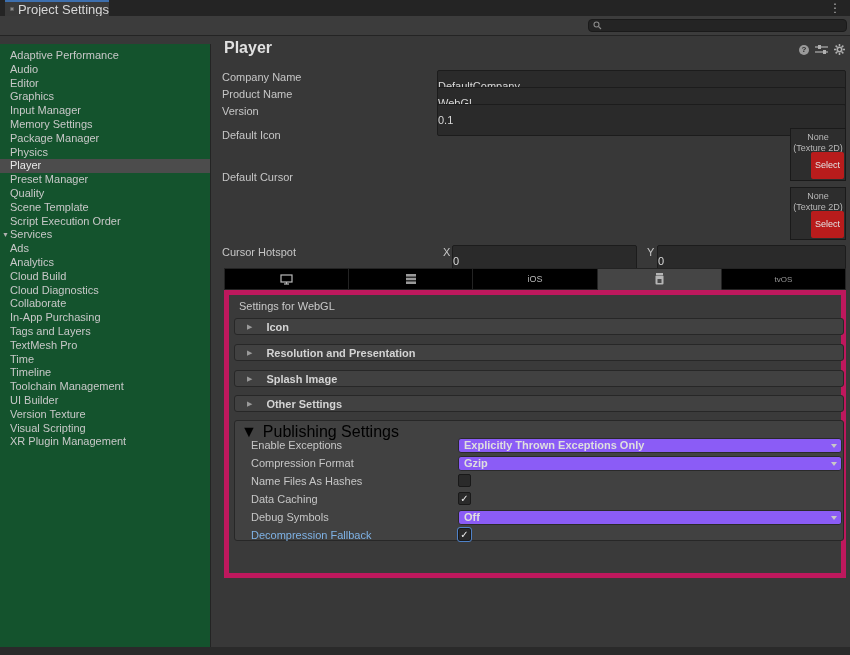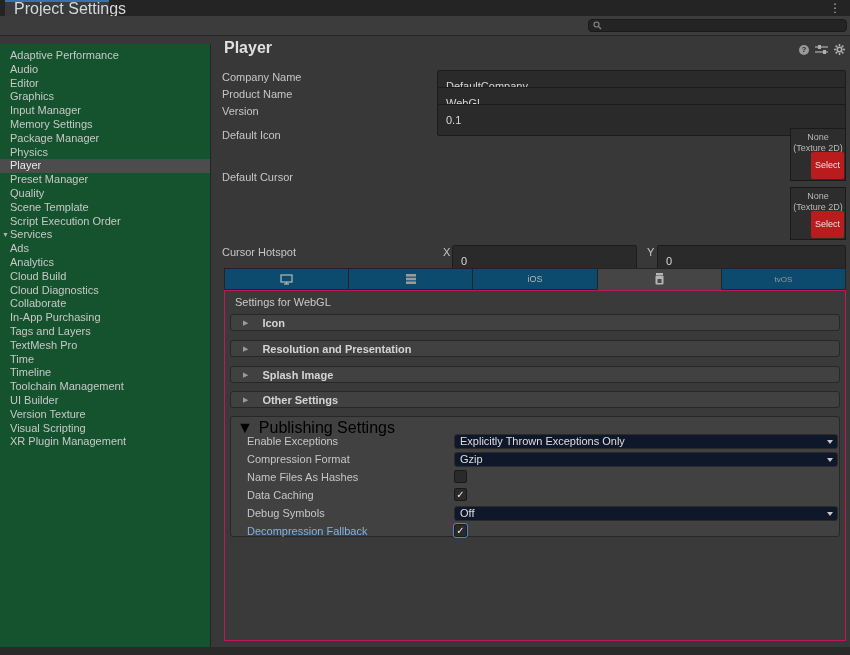--- a/index.html
+++ b/index.html
@@ -3,21 +3,21 @@
 <meta charset="utf-8">
 <style>
   html,body{margin:0;padding:0;background:#000;}
   *{box-sizing:border-box;font-family:"Liberation Sans", sans-serif;}
   .window{position:relative;width:850px;height:655px;background:#383838;overflow:hidden;}
 
   
   .titlebar{position:absolute;left:0;top:0;width:850px;height:16px;background:#242424;}
   .window-tab{position:absolute;left:5px;top:0;width:104px;height:16px;background:#3a3a3a;
     border-top:2px solid #3d6fae;display:flex;align-items:center;gap:4px;padding-left:5px;}
-  .window-tab .tab-label{font-size:16px;color:#d8d8d8;white-space:nowrap;}
+  .window-tab .tab-label{font-size:13px;color:#d8d8d8;white-space:nowrap;}
   .kebab{position:absolute;right:9px;top:1px;font-size:12px;color:#b5b5b5;line-height:14px;cursor:default;}
 
   
   .toolbar{position:absolute;left:0;top:16px;width:850px;height:20px;background:#3c3c3c;border-bottom:1px solid #242424;}
   .search-box{position:absolute;left:588px;top:3px;width:259px;height:13px;background:#242424;
     border:1px solid #1a1a1a;border-radius:4px;display:flex;align-items:center;padding:0 4px;gap:3px;}
   .search-box input{flex:1;background:transparent;border:none;outline:none;color:#d0d0d0;font-size:10px;height:11px;padding:0;}
 
   
   .sidebar{position:absolute;left:0;top:36px;width:211px;height:611px;background:#14532d;
@@ -29,53 +29,53 @@
   .side-item .fold-arrow{position:absolute;left:2px;top:0;font-size:7px;color:#b0b0b0;}
 
   
   .main{position:absolute;left:212px;top:36px;width:638px;height:611px;background:#383838;}
   .page-title{position:absolute;left:12px;top:3px;font-size:16px;font-weight:bold;color:#e0e0e0;}
   .header-icons{position:absolute;right:5px;top:8px;display:flex;gap:6px;align-items:center;}
   .help-icon{width:10px;height:10px;border-radius:50%;background:#9a9a9a;color:#2a2a2a;font-size:8px;
     font-weight:bold;text-align:center;line-height:10px;}
   .row-label{position:absolute;left:10px;font-size:11px;color:#c6c6c6;height:15px;line-height:15px;white-space:nowrap;}
   .ufield{position:absolute;height:32px;background:#2a2a2a;border:1px solid #1c1c1c;border-radius:2px;
-    color:#d8d8d8;font-size:11px;padding:0 8px;outline:none;}
+    color:#d8d8d8;font-size:11px;padding:0 0;outline:none;}
   .axis-label{position:absolute;font-size:11px;color:#c6c6c6;height:15px;line-height:15px;}
 
   .tex-swatch{position:absolute;left:578px;width:56px;height:53px;background:#2d2d2d;border:1px solid #1a1a1a;}
   .tex-none{font-size:9px;color:#b9b9b9;line-height:11px;margin-top:3px;text-align:center;}
   .select-btn{position:absolute;right:1px;bottom:1px;background:#b91c1c;color:#e3e3e3;font-size:9px;
     line-height:11px;padding:8px 4px;border-radius:2px;cursor:default;}
 
   
   .platform-tabs{position:absolute;left:12px;top:232px;width:622px;height:22px;display:flex;}
-  .ptab{flex:1;display:flex;align-items:center;justify-content:center;background:#0c4a6e;
+  .ptab{flex:1;display:flex;align-items:center;justify-content:center;background:#000000;
     border:1px solid #232323;border-left:none;cursor:default;}
   .ptab:first-child{border-left:1px solid #232323;}
   .ptab.selected{background:#454545;border-bottom-color:#454545;}
   .ptab .tab-text{font-size:9px;color:#b8b8b8;}
   .ptab .tab-text.dim{font-size:8px;color:#999;}
 
   
-  .groupbox{position:absolute;left:12px;top:254px;width:622px;height:351px;background:#3a3a3a;
-    border:1px solid #be185d;}
+  .groupbox{position:absolute;left:12px;top:254px;width:622px;height:288px;background:#3a3a3a;
+    border:5px solid #be185d;}
   .box-title{position:absolute;left:10px;top:5px;font-size:11px;color:#c9c9c9;}
   .foldout{position:absolute;left:5px;width:610px;height:17px;background:#414141;border:1px solid #272727;
     border-radius:3px;display:flex;align-items:center;gap:14px;padding-left:12px;cursor:default;}
   .foldout .arrow{font-size:7px;color:#9a9a9a;}
   .foldout .fo-label{font-size:11px;font-weight:bold;color:#d4d4d4;}
 
   .pubbox{position:absolute;left:5px;top:125px;width:610px;height:121px;background:#414141;
     border:1px solid #272727;border-radius:3px;}
   .pub-header{position:absolute;left:6px;top:2px;display:flex;align-items:center;gap:6px;cursor:default;}
   .pub-row-label{position:absolute;left:16px;font-size:11px;color:#c6c6c6;height:15px;line-height:15px;white-space:nowrap;}
   .pub-row-label.highlight{color:#7fb2e5;}
-  .dropdown{position:absolute;left:223px;width:384px;height:15px;background:#0f172a;border:1px solid #2a2a2a;
-    border-radius:3px;font-size:11px;color:#dfdfdf;line-height:13px;padding:0 16px 0 5px;cursor:default;}
+  .dropdown{position:absolute;left:223px;width:384px;height:15px;background:#8b5cf6;border:1px solid #2a2a2a;
+    border-radius:3px;font-size:11px;color:#dfdfdf;line-height:13px;padding:0 16px 0 5px;cursor:default;font-weight:bold;}
   .dropdown .caret{position:absolute;right:4px;top:5px;width:0;height:0;
     border-left:3px solid transparent;border-right:3px solid transparent;border-top:4px solid #c8c8c8;}
   .checkbox{position:absolute;left:223px;width:13px;height:13px;background:#2a2a2a;border:1px solid #191919;
     border-radius:2px;color:#ececec;font-size:10px;line-height:11px;text-align:center;cursor:default;}
   .checkbox.ring{outline:1px solid #4f82c8;}
 
   .bottom-strip{position:absolute;left:0;top:647px;width:850px;height:8px;background:#2a2a2a;}
   svg{display:block;}
 </style>
 </head>

